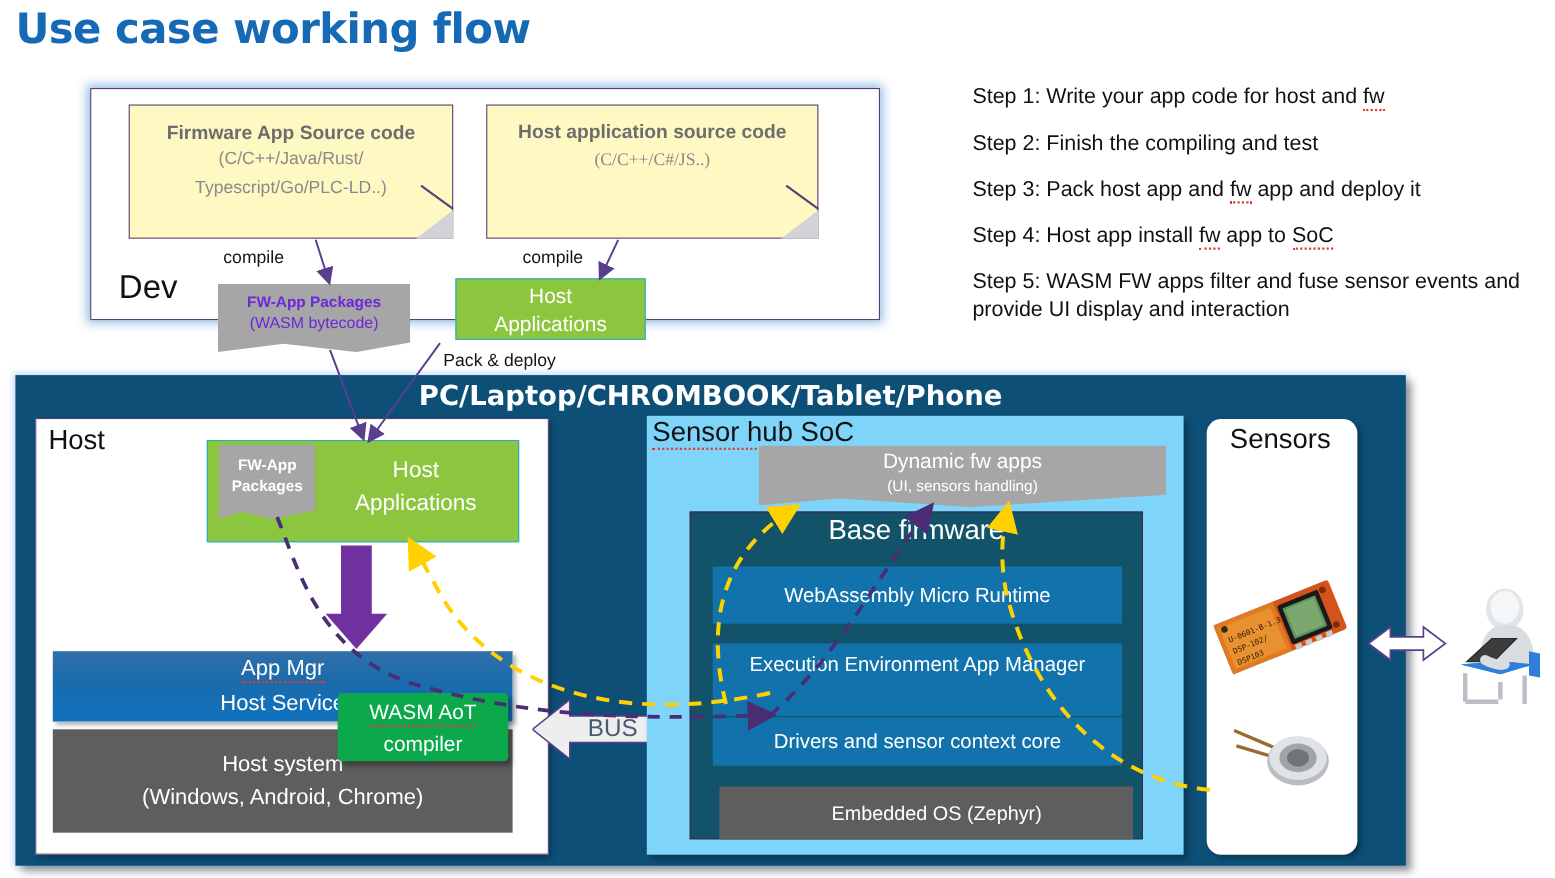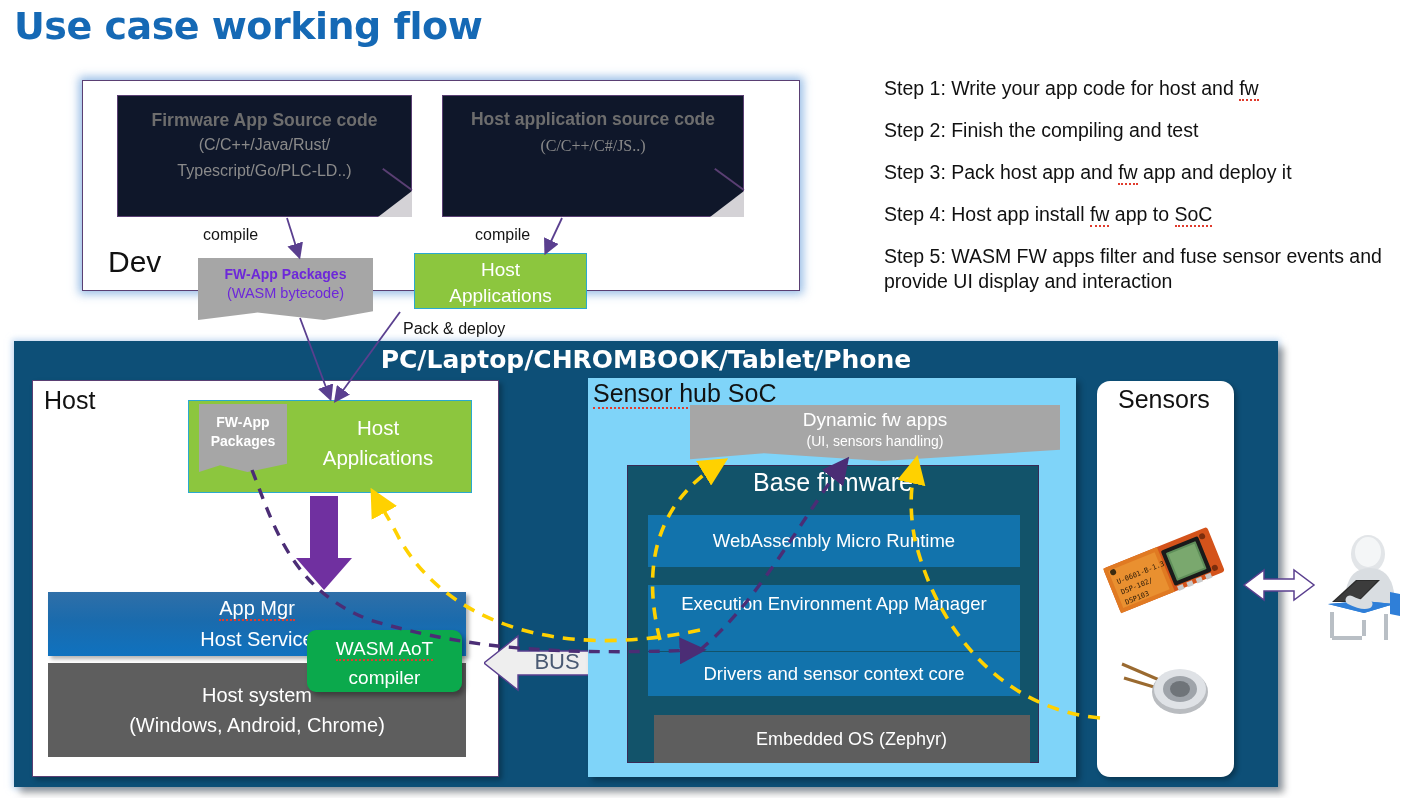--- a/index.html
+++ b/index.html
@@ -11,21 +11,21 @@
   #title{left:14px;top:4px;font-size:38px;font-weight:bold;color:#1569b5;
          letter-spacing:-0.5px;font-family:"DejaVu Sans",sans-serif;}
 
   
   #dev-box{left:82px;top:80px;width:718px;height:211px;background:#ffffff;
            border:1.5px solid #5a3f73;
            box-shadow:0 0 9px 3px rgba(130,175,225,.85);}
   #dev-label{left:108px;top:245px;font-size:30px;color:#111;}
 
   
-  .doc{background:#0f172a;border:1.5px solid #5a3f73;text-align:center;}
+  .doc{background:#fef9c3;border:1.5px solid #5a3f73;text-align:center;}
   .doc .t1{font-weight:bold;color:#6d6d6d;}
   .doc .t2{color:#8a8a8a;}
   #fw-src{left:117px;top:95px;width:295px;height:122px;}
   #host-src{left:442px;top:95px;width:302px;height:122px;}
   #fw-src .t1{font-size:17.5px;margin-top:13px;line-height:22px;}
   #fw-src .t2{font-size:16px;line-height:24px;margin-top:2px;}
   #host-src .t1{font-size:17.5px;margin-top:12px;line-height:22px;}
   #host-src .t2{font-size:16px;line-height:24px;margin-top:4px;font-family:Liberation Serif, serif;}
   .dogear{position:absolute;right:-1px;bottom:-1px;width:0;height:0;
           border-left:34px solid transparent;border-bottom:26px solid #d4d2d6;}
@@ -85,21 +85,21 @@
   #appmgr{left:48px;top:592px;width:418px;height:64px;
       background:linear-gradient(180deg,#2f6fa8 0%,#1a6bad 45%,#0f72bf 100%);
       color:#fff;text-align:center;font-size:20px;line-height:31px;padding-top:1px;
       box-shadow:3px 3px 4px rgba(0,0,0,.3);}
   
   #hostsys{left:48px;top:663px;width:418px;height:94px;background:#5e5e5e;
       color:#fff;text-align:center;font-size:20px;line-height:30px;padding-top:17px;}
 
   
   #aot{left:307px;top:630px;width:155px;height:62px;background:#0ba94c;
-       border-radius:9px;color:#fff;text-align:center;font-size:19px;
+       border-radius:4px;color:#fff;text-align:center;font-size:19px;
        line-height:29px;padding-top:4px;box-shadow:3px 4px 5px rgba(0,0,0,.35);}
 
   
   #soc-box{left:588px;top:378px;width:488px;height:399px;background:#7fd4f9;
            box-shadow:4px 4px 6px rgba(0,0,0,.3);}
   #soc-lbl{left:593px;top:379px;font-size:25px;color:#111;}
 
   #dynfw{left:690px;top:405px;width:370px;height:56px;}
   #dynfw .banner{width:100%;height:100%;background:#a6a6a6;
        filter:drop-shadow(4px 5px 4px rgba(0,0,0,.4));

